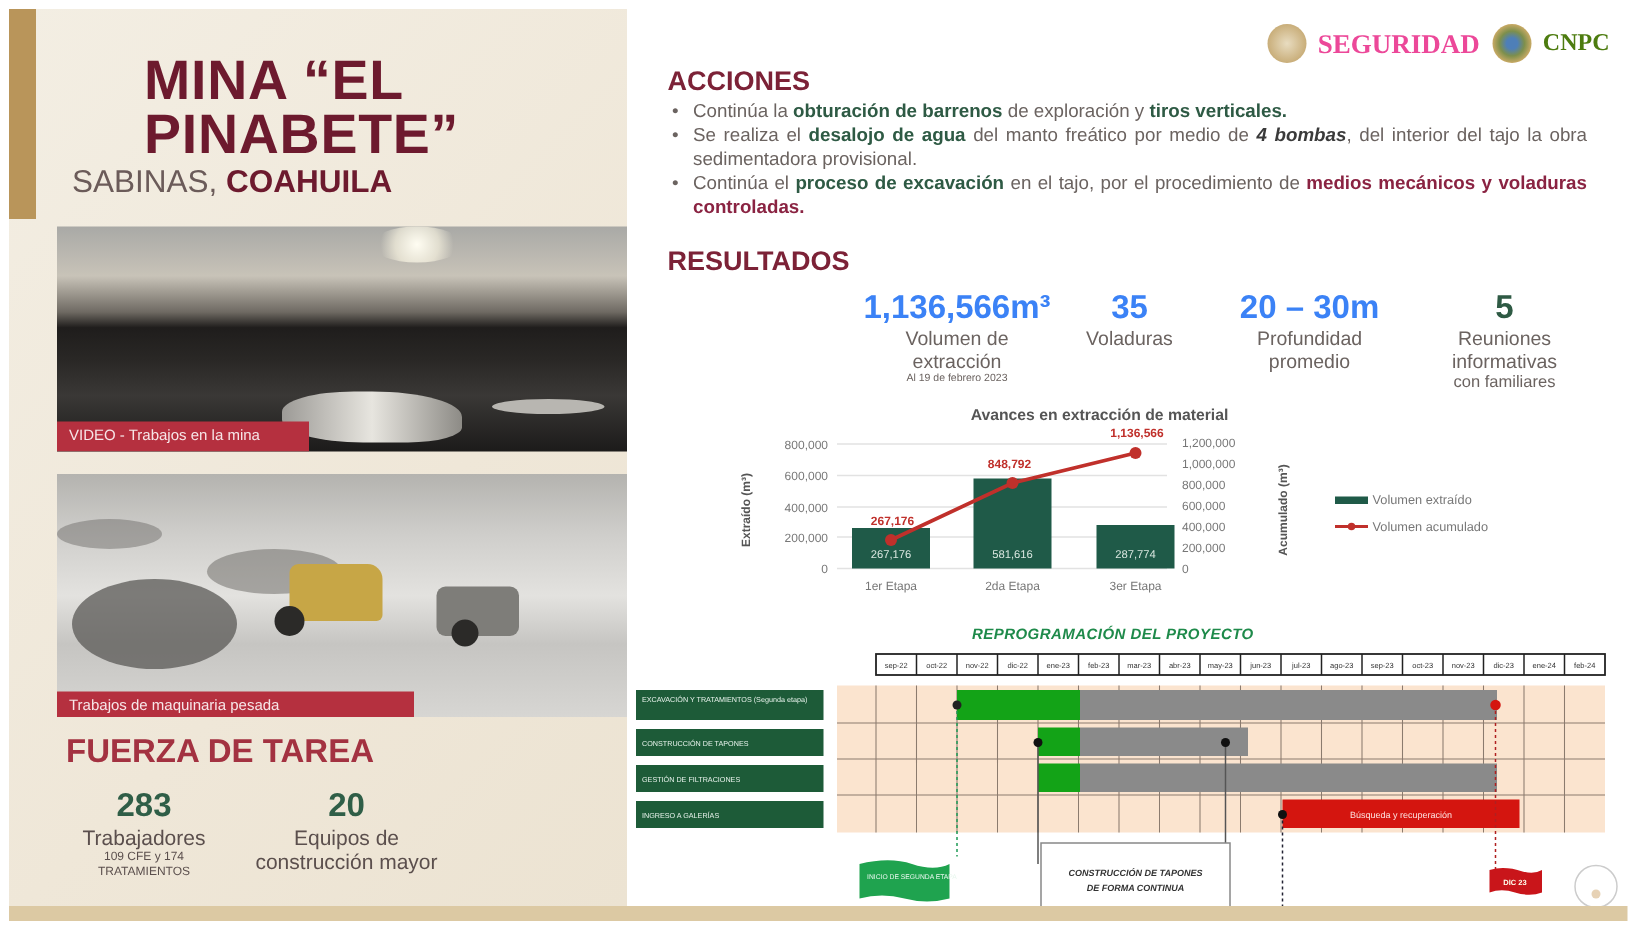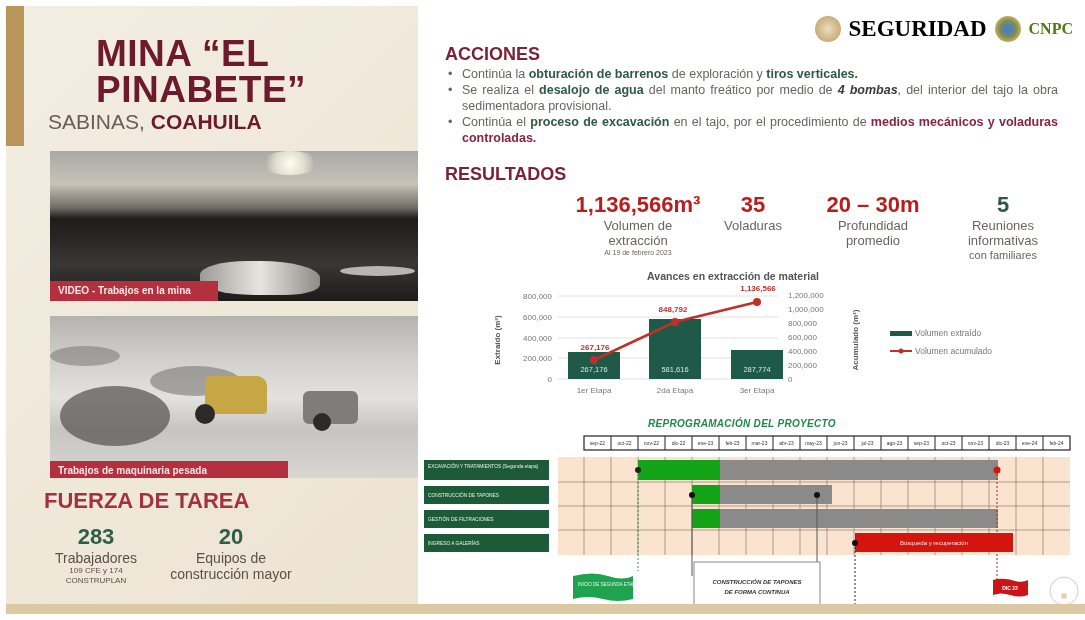--- a/index.html
+++ b/index.html
@@ -3,21 +3,21 @@
 <meta charset="utf-8">
 <style>
   * { box-sizing: border-box; margin: 0; padding: 0; }
   html, body { width: 1085px; height: 620px; background: #ffffff; overflow: hidden; font-family: "Liberation Sans", sans-serif; }
   .slide { position: absolute; left: 6px; top: 6px; width: 1079px; height: 604px; background: #fff; }
   .left { position: absolute; left: 0; top: 0; width: 412px; height: 598px; background: linear-gradient(135deg, #f3eee3 0%, #efe7d8 60%, #ece3d2 100%); }
   .gold-bar { position: absolute; left: 0; top: 0; width: 18px; height: 140px; background: #b9955a; }
   .title { position: absolute; left: 42px; top: 30px; font-weight: 900; font-size: 37px; line-height: 36px; color: #6d1a2e; letter-spacing: 0.5px; margin-left: 48px; }
   .subtitle { position: absolute; left: 42px; top: 104px; font-size: 21px; color: #6b5b59; }
   .subtitle b { color: #6d1a2e; font-weight: 900; }
-  .photo { position: absolute; left: 44px; width: 414px; overflow: hidden; font-weight: bold; }
+  .photo { position: absolute; left: 32px; width: 414px; overflow: hidden; }
   .photo1 { top: 145px; height: 150px; background: linear-gradient(180deg, #a9a9a6 0%, #c8c3b8 22%, #6f6a63 38%, #1f1d1c 45%, #2a2826 60%, #3a3836 75%, #1c1b1a 100%); }
   .sun { position: absolute; left: 210px; top: 0; width: 60px; height: 24px; border-radius: 50%; background: radial-gradient(circle, #fffdf2 0%, rgba(255,250,230,0.6) 45%, rgba(255,255,255,0) 75%); }
   .pond { position: absolute; left: 150px; top: 110px; width: 120px; height: 34px; border-radius: 40% 50% 30% 45%; background: linear-gradient(90deg, #9c9a96, #e7e5df, #8d8b86); }
   .pond2 { position: absolute; left: 290px; top: 115px; width: 75px; height: 10px; border-radius: 50%; background: #b8b6b1; }
   .photo2 { top: 310px; height: 162px; background: linear-gradient(180deg, #b4b3af 0%, #cfcecb 25%, #e3e2df 50%, #c6c5c2 70%, #d7d6d3 100%); }
   .rock { position: absolute; border-radius: 50%; background: #5a5855; opacity: 0.75; }
   .loader { position: absolute; left: 155px; top: 60px; width: 62px; height: 38px; background: #c7a646; border-radius: 6px 10px 4px 4px; }
   .loader:after { content: ""; position: absolute; left: -10px; top: 28px; width: 20px; height: 20px; border-radius: 50%; background: #2b2a28; }
   .truck { position: absolute; left: 253px; top: 75px; width: 55px; height: 33px; background: #7e7d79; border-radius: 6px; }
   .truck:after { content: ""; position: absolute; left: 10px; top: 22px; width: 18px; height: 18px; border-radius: 50%; background: #2b2a28; }
@@ -27,33 +27,33 @@
   .ft-title { position: absolute; left: 38px; top: 482px; font-size: 22px; font-weight: 900; color: #a33241; }
   .stat-left { position: absolute; text-align: center; color: #5b4f4d; }
   .stat-left .num { font-size: 22px; font-weight: 900; color: #2f5e47; }
   .stat-left .lbl { font-size: 14px; line-height: 16px; text-align: center; }
   .stat-left .small { font-size: 8px; line-height: 10px; }
   .bottom-band { position: absolute; left: 0; top: 598px; width: 1079px; height: 10px; background: #dcc9a3; }
   .right { position: absolute; left: 412px; top: 0; width: 667px; height: 598px; background: #ffffff; }
   .logos { position: absolute; right: 12px; top: 10px; display: flex; align-items: center; gap: 8px; }
   .seal { width: 26px; height: 26px; border-radius: 50%; background: radial-gradient(circle, #e8dcc0 0%, #c9ae7a 70%, #b89a62 100%); }
   .seal.cnpc { background: radial-gradient(circle, #4e7fb8 0%, #4e7fb8 20%, #7d8f4c 45%, #c7a964 70%, #b8995b 100%); }
-  .logo-text { font-family: "Liberation Serif", serif; font-size: 23px; font-weight: bold; color: #000000; }
+  .logo-text { font-family: "Liberation Serif", serif; font-size: 18px; font-weight: bold; color: #ec4899; }
   .logo-text.cnpc { color: #4d7c0f; font-size: 16px; }
   .sec-title { position: absolute; left: 27px; font-size: 18px; font-weight: 900; color: #7c2237; }
   .acciones { top: 38px; }
   .bullets { position: absolute; left: 30px; top: 60px; width: 610px; font-size: 12.5px; line-height: 16px; color: #6b6360; }
   .bullets li { list-style: none; position: relative; padding-left: 14px; text-align: justify; }
   .bullets li:before { content: "•"; position: absolute; left: 0; color: #6b6360; }
   .g { color: #2e5a44; font-weight: bold; }
   .r { color: #8a2342; font-weight: bold; }
   .k { color: #3a3a3a; font-weight: bold; font-style: italic; }
   .resultados { top: 158px; }
   .kpi { position: absolute; top: 186px; text-align: center; color: #6b6360; }
-  .kpi .v { font-size: 22px; font-weight: bold; color: #b91c1c; line-height: 26px; }
+  .kpi .v { font-size: 22px; font-weight: bold; color: #3b82f6; line-height: 26px; }
   .kpi .l { font-size: 13px; line-height: 15px; }
   .kpi .n { font-size: 7px; line-height: 10px; }
   .gantt-title { position: absolute; left: 230px; top: 412px; font-size: 10px; font-weight: 900; font-style: italic; color: #1e8a4a; letter-spacing: 0.3px; }
 </style>
 </head>
 <body>
 
 <div class="slide">
 
   <div class="left">
@@ -82,21 +82,21 @@
       <div class="truck"></div>
       <div class="caption cap2">Trabajos de maquinaria pesada</div>
     </div>
 
     <div class="ft-title">FUERZA DE TAREA</div>
 
     <div class="stat-left" style="left:40px;top:518px;width:100px;">
       <div class="num">283</div>
       <div class="lbl">Trabajadores</div>
       <div class="small">109 CFE y 174</div>
-      <div class="small">CONSTRUPLAN</div>
+      <div class="small">TRATAMIENTOS</div>
     </div>
     <div class="stat-left" style="left:150px;top:518px;width:150px;">
       <div class="num">20</div>
       <div class="lbl">Equipos de</div>
       <div class="lbl">construcción mayor</div>
     </div>
   </div>
 
   <div class="right">
     <div class="logos">

